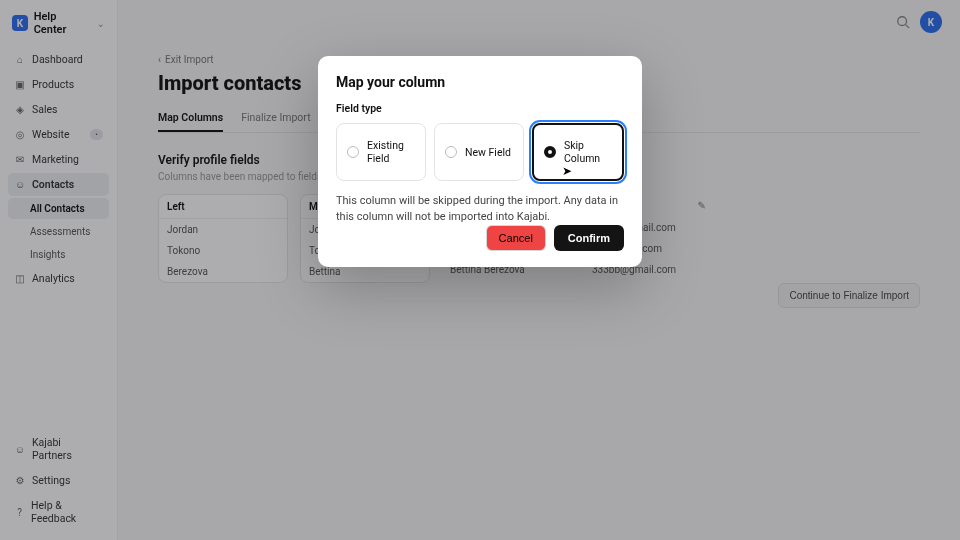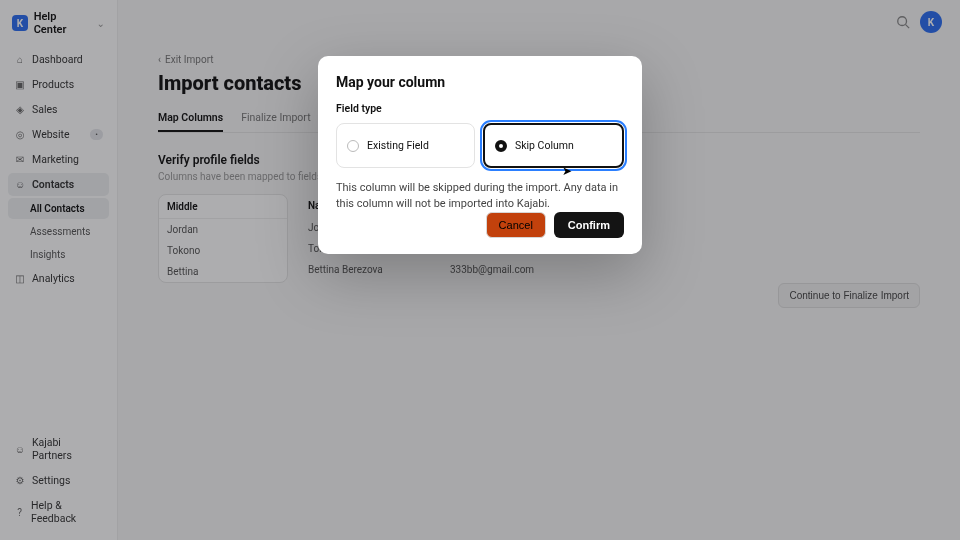--- a/index.html
+++ b/index.html
@@ -46,21 +46,21 @@
   .modal { width: 324px; background: #fff; border-radius: 10px; padding: 18px 18px 16px 18px; box-shadow: 0 20px 60px rgba(0,0,0,0.25); }
   .modal h2 { font-size: 14px; font-weight: 700; margin-bottom: 12px; }
   .modal-label { font-size: 10.5px; font-weight: 600; margin-bottom: 8px; }
   .radio-row { display: flex; gap: 8px; margin-bottom: 12px; }
   .radio-card { flex: 1; border: 1px solid #e3e3e3; border-radius: 8px; padding: 14px 10px; display: flex; align-items: center; gap: 8px; font-size: 10.5px; cursor: pointer; }
   .radio-card.selected { border: 2.5px solid #111; outline: 2px solid #2b7fff; outline-offset: 1px; }
   .radio-dot { width: 12px; height: 12px; border: 1.5px solid #bbb; border-radius: 50%; flex-shrink: 0; position: relative; }
   .radio-card.selected .radio-dot { border: 4px solid #111; }
   .modal-desc { font-size: 11px; color: #444; line-height: 1.45; }
   .modal-actions { display: flex; justify-content: flex-end; gap: 8px; }
-  .btn-outline { background: #c2410c; border: 1px solid #d7d7d7; border-radius: 6px; padding: 6px 12px; font-size: 11px; cursor: pointer; }
+  .btn-outline { background: #ef4444; border: 1px solid #d7d7d7; border-radius: 6px; padding: 6px 12px; font-size: 11px; cursor: pointer; }
   .btn-primary { background: #141414; color: #fff; border: none; border-radius: 6px; padding: 6px 14px; font-size: 11px; font-weight: 600; cursor: pointer; }
   .cursor { position: absolute; top: 164px; left: 562px; font-size: 12px; color: #000; pointer-events: none; }
 </style>
 </head>
 <body>
 
 <div class="app">
 
   <aside class="sidebar">
     <div class="brand">
@@ -153,20 +153,28 @@
         <div class="tab active">Map Columns</div>
         <div class="tab">Finalize Import</div>
       </div>
 
       <div class="section-title">Verify profile fields</div>
       <div class="section-desc">Columns have been mapped to fields. Confirm the mapping before continuing.</div>
 
       <div class="cols">
         <div class="col">
           <div class="col-head">
+              <span>Left</span>
+            </div>
+          <div class="col-cell">Jordan</div>
+          <div class="col-cell">Tokono</div>
+          <div class="col-cell">Berezova</div>
+        </div>
+        <div class="col">
+          <div class="col-head">
               <span>Middle</span>
             </div>
           <div class="col-cell">Jordan</div>
           <div class="col-cell">Tokono</div>
           <div class="col-cell">Bettina</div>
         </div>
         <div class="col plain">
           <div class="col-head">
               <span>Name</span> 
               <span style="margin-left:auto;color:#aaa;">✎</span>
@@ -195,20 +203,24 @@
   <div class="overlay">
     <div class="modal">
       <h2>Map your column</h2>
       <div class="modal-label">Field type</div>
 
       <div class="radio-row">
         <label class="radio-card">
           <span class="radio-dot"></span>
           <span>Existing Field</span>
         </label>
+        <label class="radio-card">
+          <span class="radio-dot"></span>
+          <span>New Field</span>
+        </label>
         <label class="radio-card selected">
           <span class="radio-dot"></span>
           <span>Skip Column</span>
         </label>
       </div>
 
       <div class="modal-desc">This column will be skipped during the import. Any data in this column will not be imported into Kajabi.</div>
 
       <div class="modal-actions">
         <button class="btn-outline">Cancel</button>

